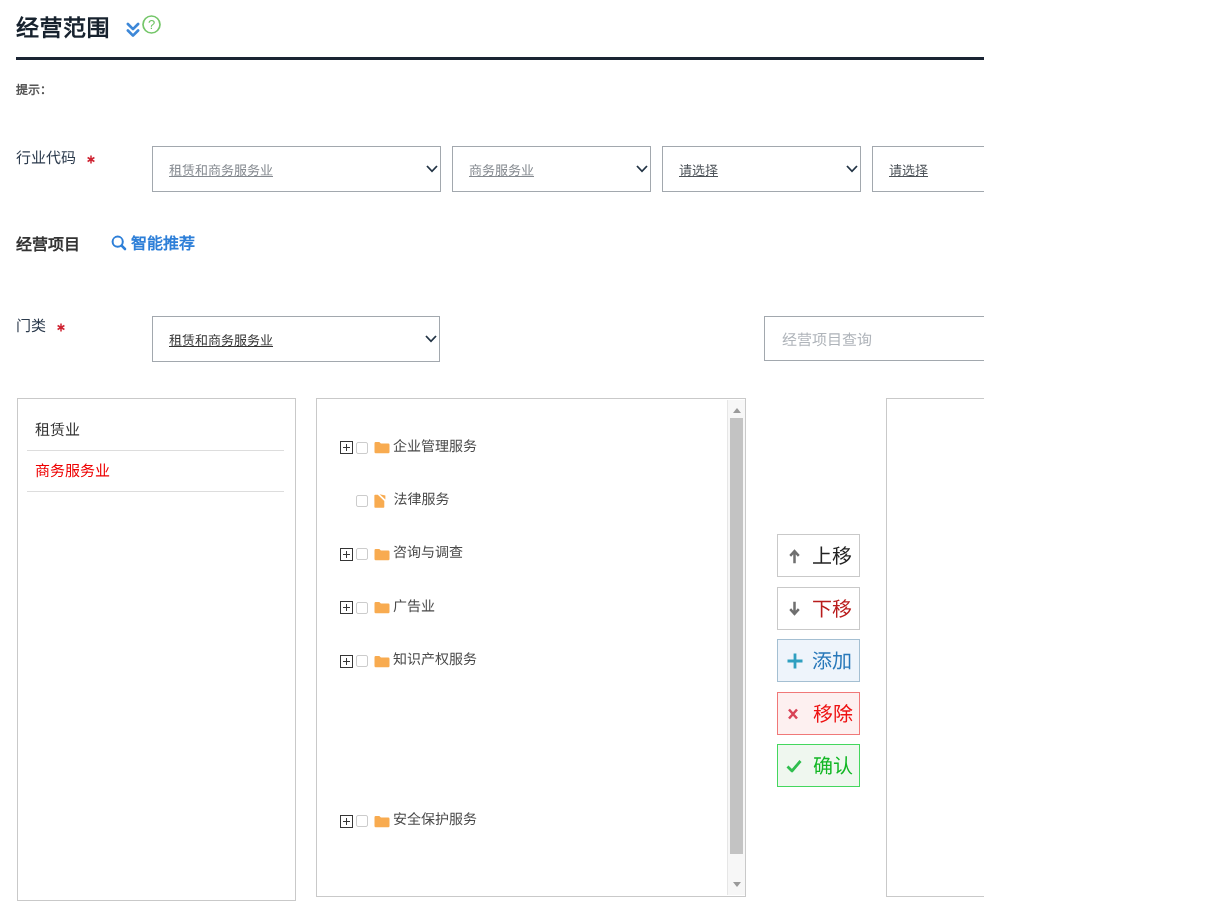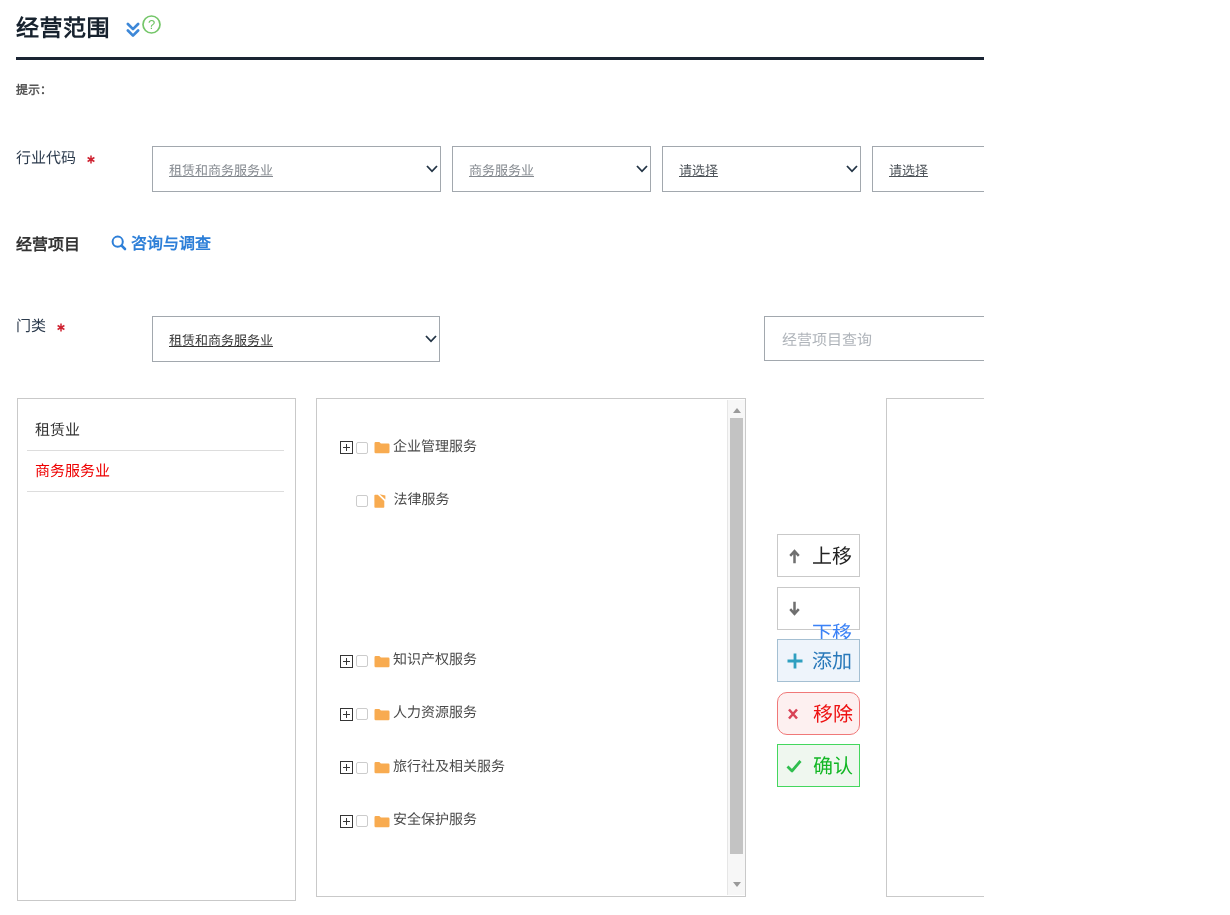--- a/index.html
+++ b/index.html
@@ -71,21 +71,21 @@
     <svg width="12" height="8" viewBox="0 0 12 8">
         <path d="M1 1 L6 6.3 L11 1" fill="none" stroke="#223344" stroke-width="1.8"></path>
       </svg>
   </div>
 
   <div class="abs" style="left:16px;top:231px;font-size:16px;font-weight:bold;color:#333;">经营项目</div>
   <svg class="abs" style="left:111px;top:234.5px;" width="16" height="16" viewBox="0 0 16 16">
     <circle cx="6.7" cy="6.7" r="5.1" fill="none" stroke="#2d7fd8" stroke-width="2"></circle>
     <line x1="10.6" y1="10.6" x2="14" y2="14" stroke="#2d7fd8" stroke-width="2.6" stroke-linecap="round"></line>
   </svg>
-  <div class="abs" style="left:131px;top:230px;font-size:16px;font-weight:bold;color:#2d7fd8;">咨询与调查</div>
+  <div class="abs" style="left:131px;top:230px;font-size:16px;font-weight:bold;color:#2d7fd8;">智能推荐</div>
 
   <div class="abs" style="left:16px;top:314px;font-size:15px;color:#2c3b4d;">门类 <svg style="margin-left:7px;vertical-align:-1px;" width="8" height="9" viewBox="0 0 8 9">
         <path d="M4 0.5 L4 8.5 M0.6 2.5 L7.4 6.5 M7.4 2.5 L0.6 6.5" stroke="#cf2332" stroke-width="1.5"></path>
       </svg></div>
   <div class="sel" style="left:152px;top:316px;width:286px;">
     <span class="txt" style="color:#333;">租赁和商务服务业</span>
     <svg width="12" height="8" viewBox="0 0 12 8">
         <path d="M1 1 L6 6.3 L11 1" fill="none" stroke="#223344" stroke-width="1.8"></path>
       </svg>
   </div>
@@ -118,43 +118,43 @@
       </div>
     <div class="treerow" style="top:75px;">
         <span class="noplus"></span>
         <span class="cb"></span>
         <svg style="margin-right:4.5px;" width="12" height="14" viewBox="0 0 12 14">
           <path d="M0.4 1.5 Q0.4 0.7 1.2 0.7 L3.8 0.7 L10.3 7.0 L10.3 12.9 Q10.3 13.7 9.5 13.7 L1.2 13.7 Q0.4 13.7 0.4 12.9 Z" fill="#f8ab50"></path>
           <path d="M5.6 0.2 L11.4 5.6 L11.4 1.6 Z" fill="#f8ab50"></path>
         </svg>
         <span class="label">法律服务</span>
       </div>
+    <div class="treerow" style="top:128px;">
+        <span class="plus"></span>
+        <span class="cb"></span>
+        <svg width="16" height="13" viewBox="0 0 16 13">
+          <path d="M0.5 2.2 Q0.5 1 1.7 1 L5.3 1 L6.9 2.6 L14.3 2.6 Q15.5 2.6 15.5 3.8 L15.5 11 Q15.5 12.2 14.3 12.2 L1.7 12.2 Q0.5 12.2 0.5 11 Z" fill="#f8ab50"></path>
+        </svg>
+        <span class="label">咨询与调查</span>
+      </div>
+    <div class="treerow" style="top:181.5px;">
+        <span class="plus"></span>
+        <span class="cb"></span>
+        <svg width="16" height="13" viewBox="0 0 16 13">
+          <path d="M0.5 2.2 Q0.5 1 1.7 1 L5.3 1 L6.9 2.6 L14.3 2.6 Q15.5 2.6 15.5 3.8 L15.5 11 Q15.5 12.2 14.3 12.2 L1.7 12.2 Q0.5 12.2 0.5 11 Z" fill="#f8ab50"></path>
+        </svg>
+        <span class="label">广告业</span>
+      </div>
     <div class="treerow" style="top:235px;">
         <span class="plus"></span>
         <span class="cb"></span>
         <svg width="16" height="13" viewBox="0 0 16 13">
           <path d="M0.5 2.2 Q0.5 1 1.7 1 L5.3 1 L6.9 2.6 L14.3 2.6 Q15.5 2.6 15.5 3.8 L15.5 11 Q15.5 12.2 14.3 12.2 L1.7 12.2 Q0.5 12.2 0.5 11 Z" fill="#f8ab50"></path>
         </svg>
         <span class="label">知识产权服务</span>
-      </div>
-    <div class="treerow" style="top:288px;">
-        <span class="plus"></span>
-        <span class="cb"></span>
-        <svg width="16" height="13" viewBox="0 0 16 13">
-          <path d="M0.5 2.2 Q0.5 1 1.7 1 L5.3 1 L6.9 2.6 L14.3 2.6 Q15.5 2.6 15.5 3.8 L15.5 11 Q15.5 12.2 14.3 12.2 L1.7 12.2 Q0.5 12.2 0.5 11 Z" fill="#f8ab50"></path>
-        </svg>
-        <span class="label">人力资源服务</span>
-      </div>
-    <div class="treerow" style="top:341.5px;">
-        <span class="plus"></span>
-        <span class="cb"></span>
-        <svg width="16" height="13" viewBox="0 0 16 13">
-          <path d="M0.5 2.2 Q0.5 1 1.7 1 L5.3 1 L6.9 2.6 L14.3 2.6 Q15.5 2.6 15.5 3.8 L15.5 11 Q15.5 12.2 14.3 12.2 L1.7 12.2 Q0.5 12.2 0.5 11 Z" fill="#f8ab50"></path>
-        </svg>
-        <span class="label">旅行社及相关服务</span>
       </div>
     <div class="treerow" style="top:395px;">
         <span class="plus"></span>
         <span class="cb"></span>
         <svg width="16" height="13" viewBox="0 0 16 13">
           <path d="M0.5 2.2 Q0.5 1 1.7 1 L5.3 1 L6.9 2.6 L14.3 2.6 Q15.5 2.6 15.5 3.8 L15.5 11 Q15.5 12.2 14.3 12.2 L1.7 12.2 Q0.5 12.2 0.5 11 Z" fill="#f8ab50"></path>
         </svg>
         <span class="label">安全保护服务</span>
       </div>
     <div class="vscroll" style="right:0;">
@@ -167,29 +167,29 @@
   <div class="sbtn" style="top:534px;">
     <svg style="left:11px;" width="11" height="16" viewBox="0 0 11 16">
         <path d="M5.5 15.2 L5.5 3.4 M1.2 7.8 L5.5 3.2 L9.8 7.8" fill="none" stroke="#6f6f6f" stroke-width="2.5"></path>
       </svg>
     <span style="color:#222;">上移</span>
   </div>
   <div class="sbtn" style="top:587px;">
     <svg style="left:11px;" width="11" height="16" viewBox="0 0 11 16">
         <path d="M5.5 0.8 L5.5 12.6 M1.2 8.2 L5.5 12.8 L9.8 8.2" fill="none" stroke="#6f6f6f" stroke-width="2.5"></path>
       </svg>
-    <span style="color:#3b82f6;margin-top:24px;">下移</span>
+    <span style="color:#b91c1c;">下移</span>
   </div>
   <div class="sbtn" style="top:639px;background:#eef4fb;border-color:#a4bfd2;">
     <svg style="left:8.5px;" width="16" height="17" viewBox="0 0 16 17">
         <path d="M8 1 L8 16 M0.5 8.5 L15.5 8.5" fill="none" stroke="#2f9fc0" stroke-width="2.8"></path>
       </svg>
     <span style="color:#2878ba;">添加</span>
   </div>
-  <div class="sbtn" style="top:692px;background:#fdf0f0;border-color:#f07878;border-radius:10px;">
+  <div class="sbtn" style="top:692px;background:#fdf0f0;border-color:#f07878;">
     <svg style="left:10px;" width="10" height="12" viewBox="0 0 10 12">
         <path d="M1 1.5 L9 10.5 M9 1.5 L1 10.5" fill="none" stroke="#d84356" stroke-width="2.5"></path>
       </svg>
     <span style="color:#ee1111;margin-left:1px;">移除</span>
   </div>
   <div class="sbtn" style="top:744px;background:#eff7ef;border-color:#44d75e;">
     <svg style="left:8px;" width="16" height="13" viewBox="0 0 16 13">
         <path d="M1.5 7 L6 11.5 L14.5 1.5" fill="none" stroke="#2fbe4e" stroke-width="2.8"></path>
       </svg>
     <span style="color:#13b725;margin-left:1px;">确认</span>

